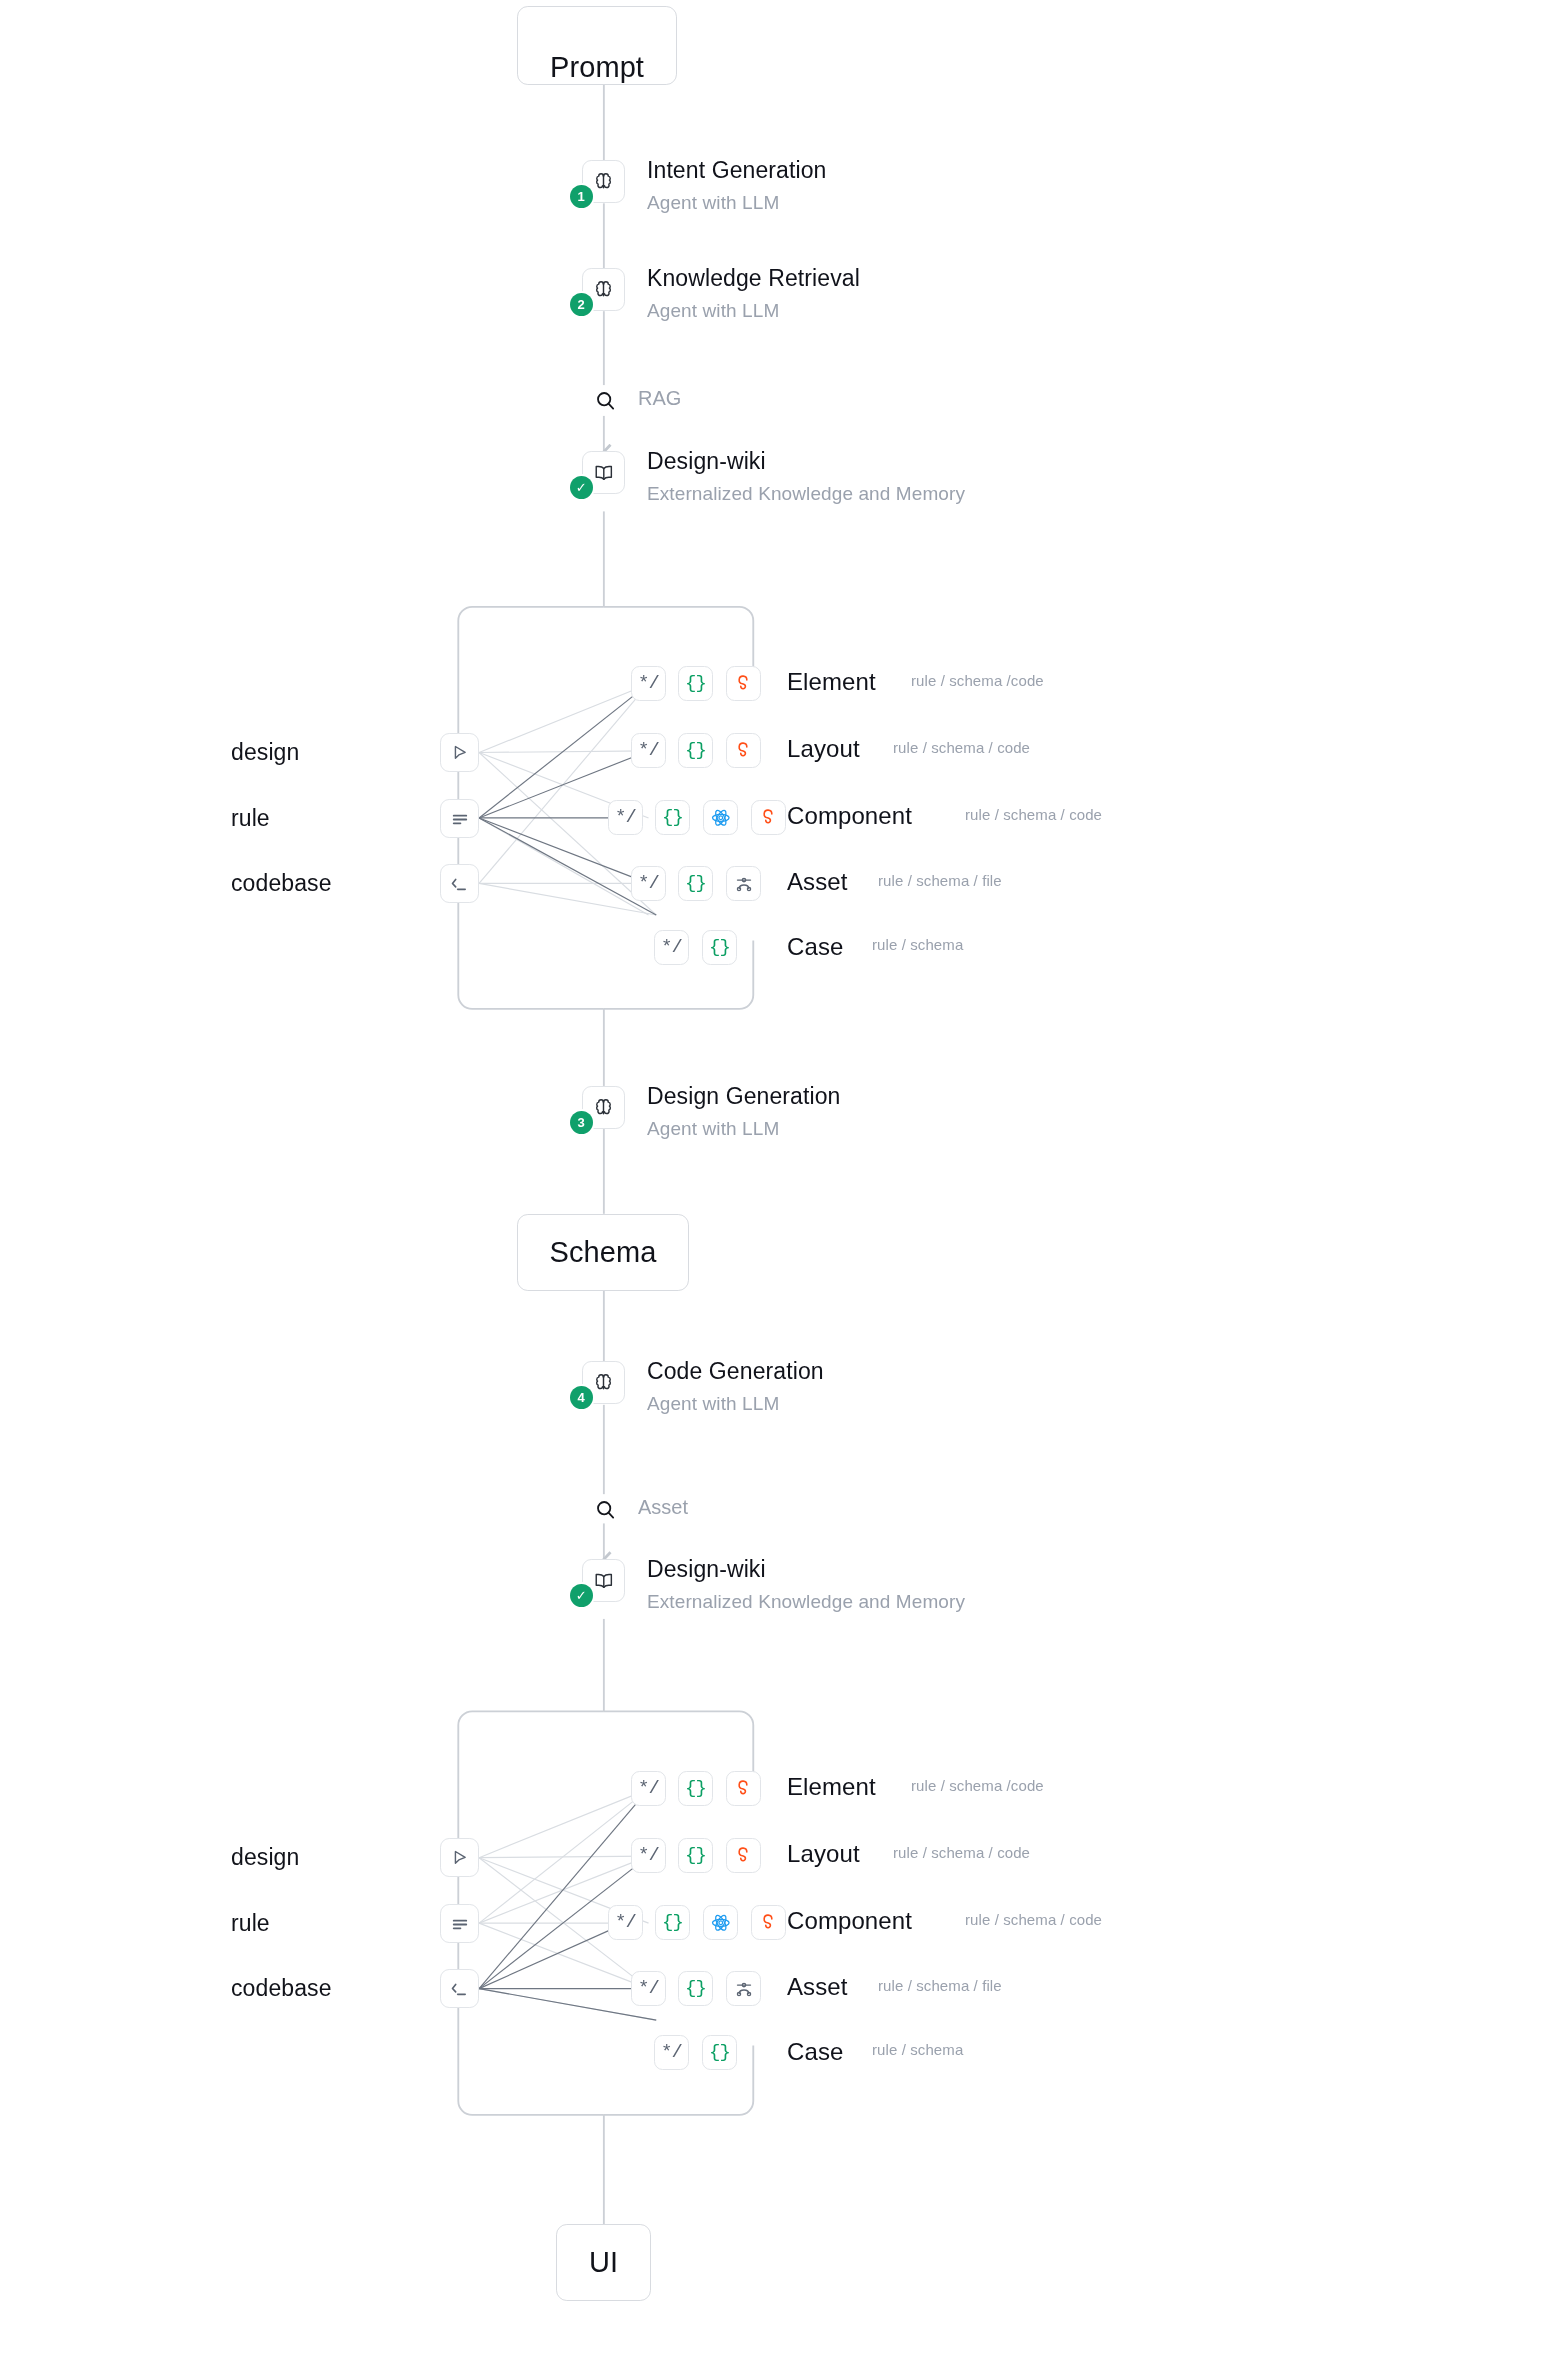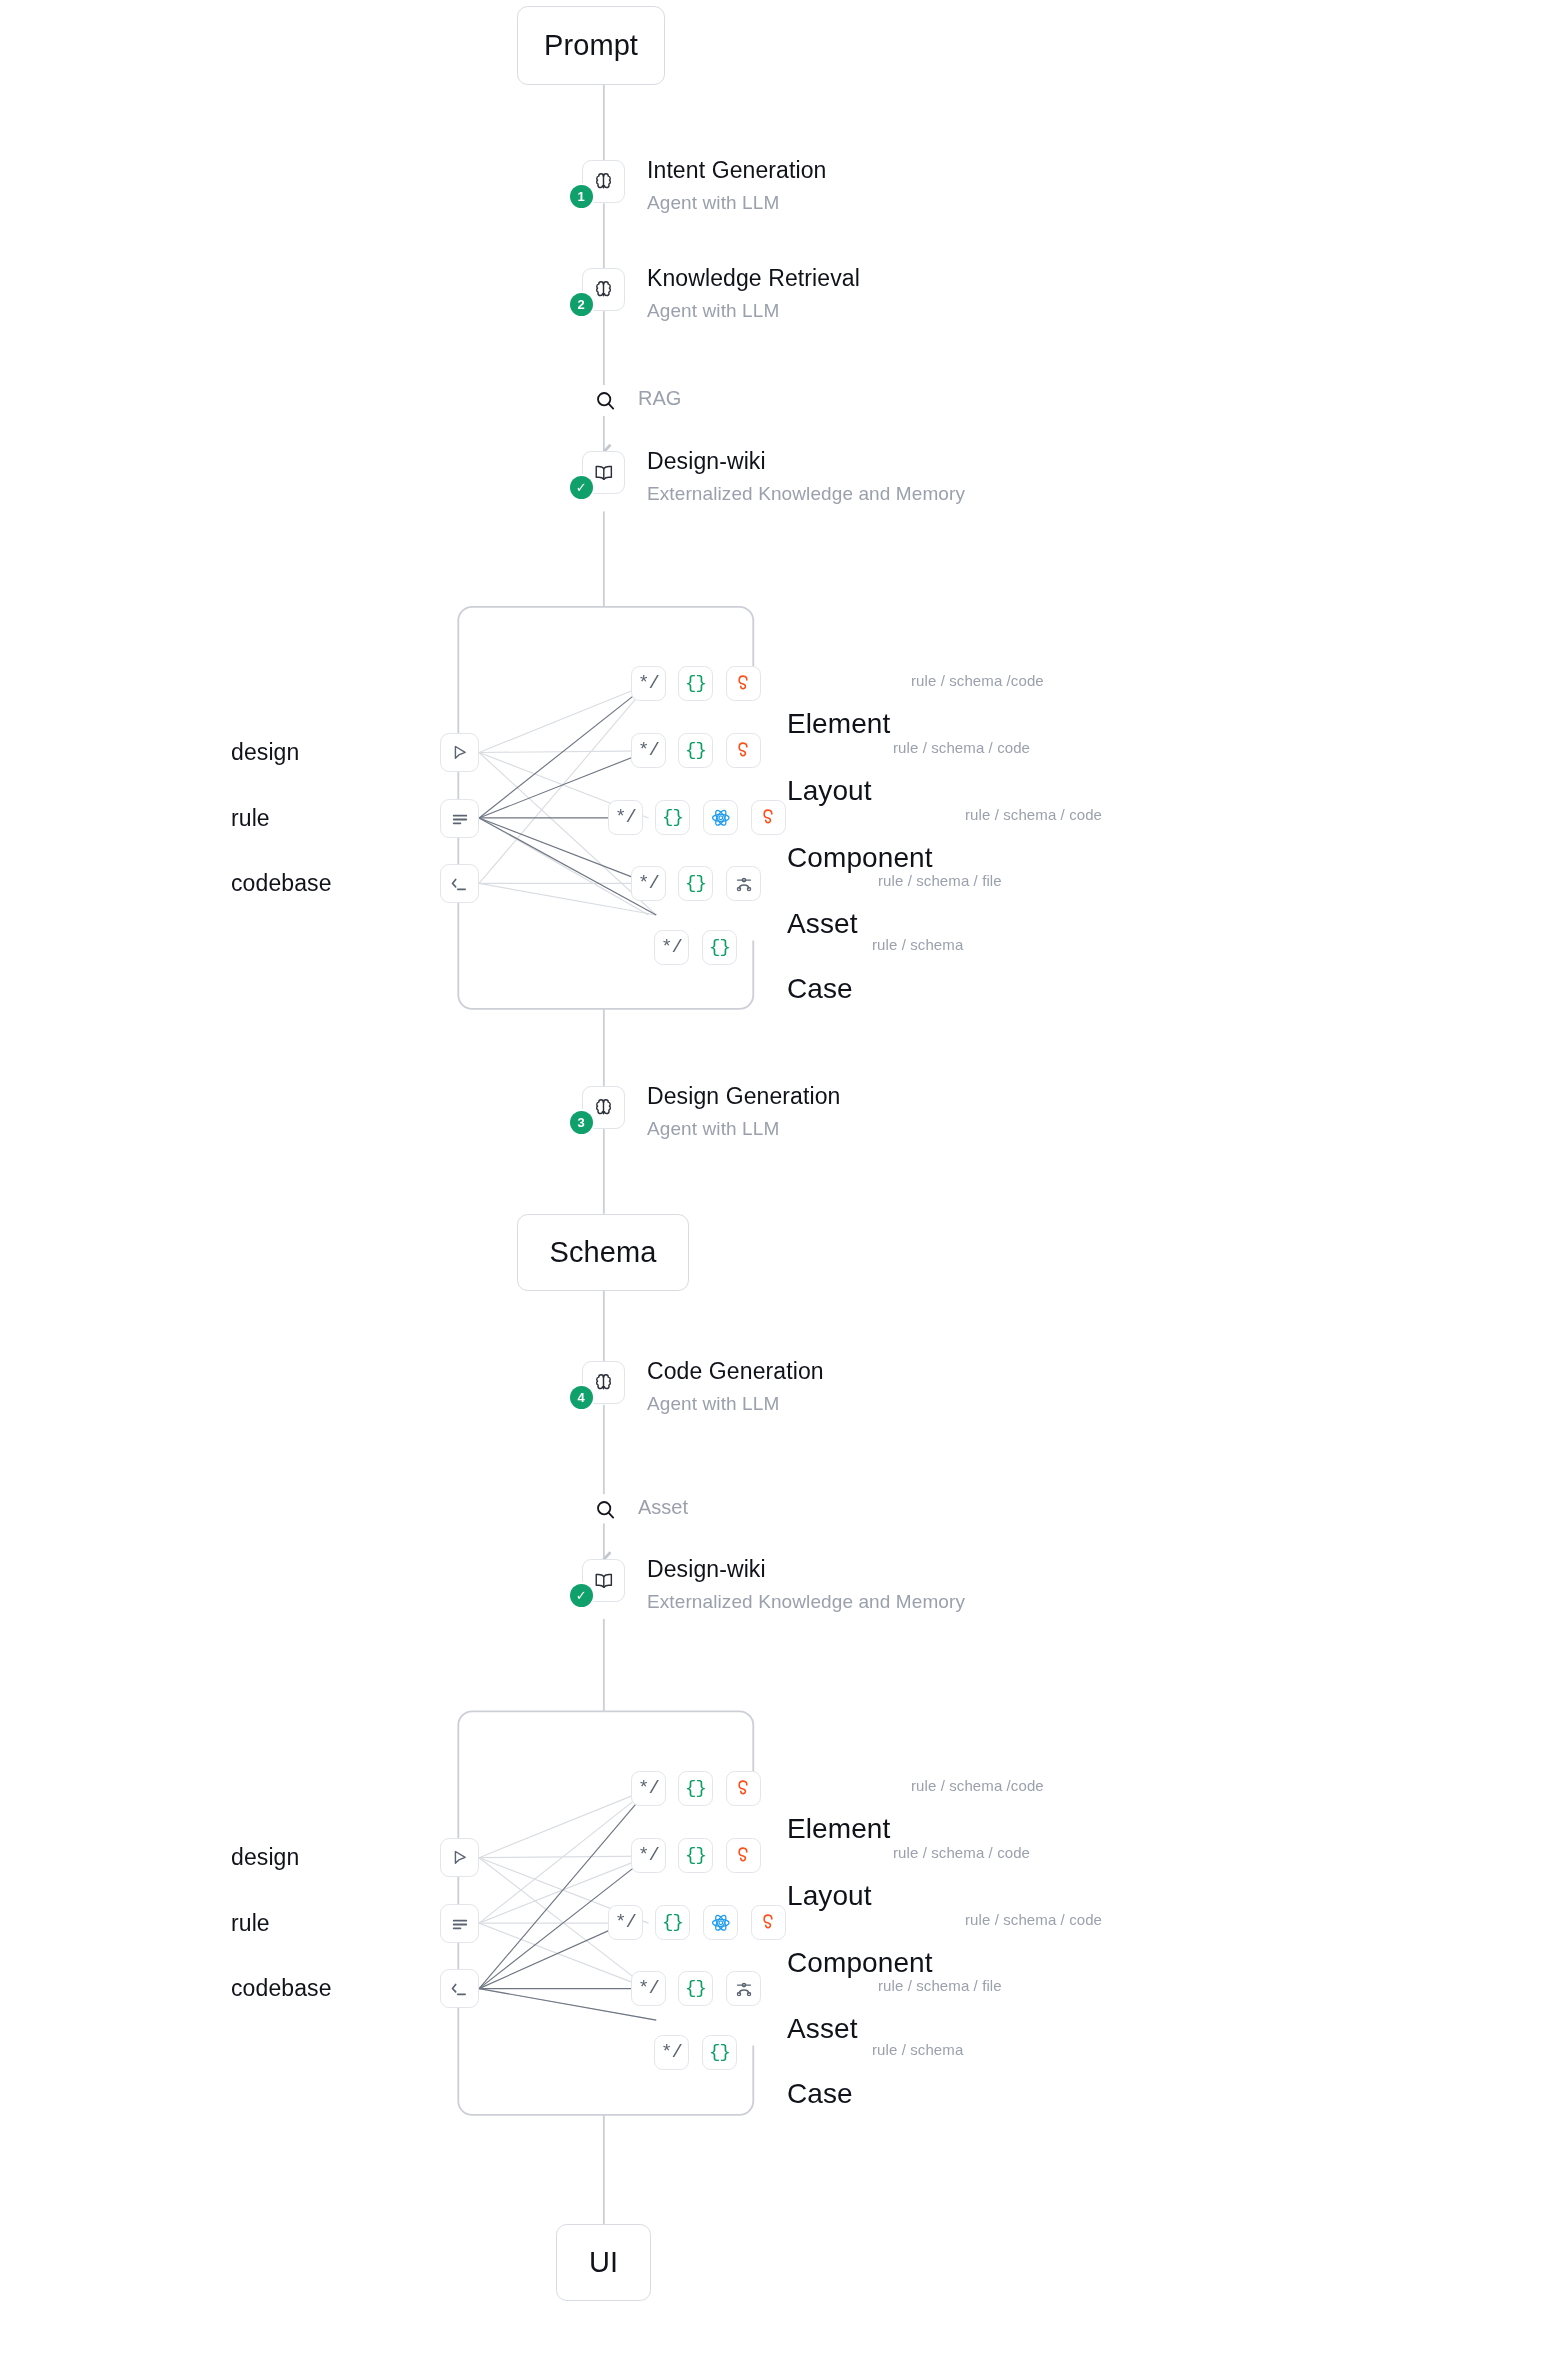--- a/index.html
+++ b/index.html
@@ -73,21 +73,21 @@
     border:1.1px solid #e2e5e9;
     border-radius:8.5px;
     display:flex;align-items:center;justify-content:center;
     box-sizing:border-box;
   }
   .node.sq{width:39px;height:39px;border-radius:9.2px;}
   .glyph{font-family:"Liberation Mono","DejaVu Sans Mono",monospace;font-size:19px;line-height:1;}
   .g-comment{color:#5b6472;font-weight:500;letter-spacing:-0.8px;}
   .g-brace{color:#0f9d58;color:#0b9f63;letter-spacing:-0.8px;}
   .rowname{
-    position:absolute;font-size:28px;color:#10121a;white-space:nowrap;letter-spacing:0.1px;margin-top:40px;
+    position:absolute;font-size:24px;color:#10121a;white-space:nowrap;letter-spacing:0.1px;
   }
   .rowmeta{
     position:absolute;font-size:15px;color:#9aa1ad;white-space:nowrap;letter-spacing:0.1px;
   }
 </style>
 </head>
 <body>
 
 <div id="stage">
 
@@ -164,21 +164,21 @@
     </g>
     <g stroke="#6e7682" stroke-width="1.5" fill="none">
       <path d="M622,2582 L842,2323"></path>
       <path d="M622,2582 L842,2410"></path>
       <path d="M622,2582 L812,2497"></path>
       <path d="M622,2582 L842,2582"></path>
       <path d="M622,2582 L852,2623"></path>
     </g>
   </svg>
 
-  <div class="term" style="left:517px;top:6.2px;width:148px;height:79px;">
+  <div class="term" style="left:517px;top:6.2px;width:160px;height:79px;align-items:flex-end;">
     <span>Prompt</span>
   </div>
 
   <div class="term" style="left:517px;top:1214px;width:172px;height:77px;">
     <span>Schema</span>
   </div>
 
   <div class="term" style="left:556px;top:2224px;width:95px;height:77px;">
     <span>UI</span>
   </div>

